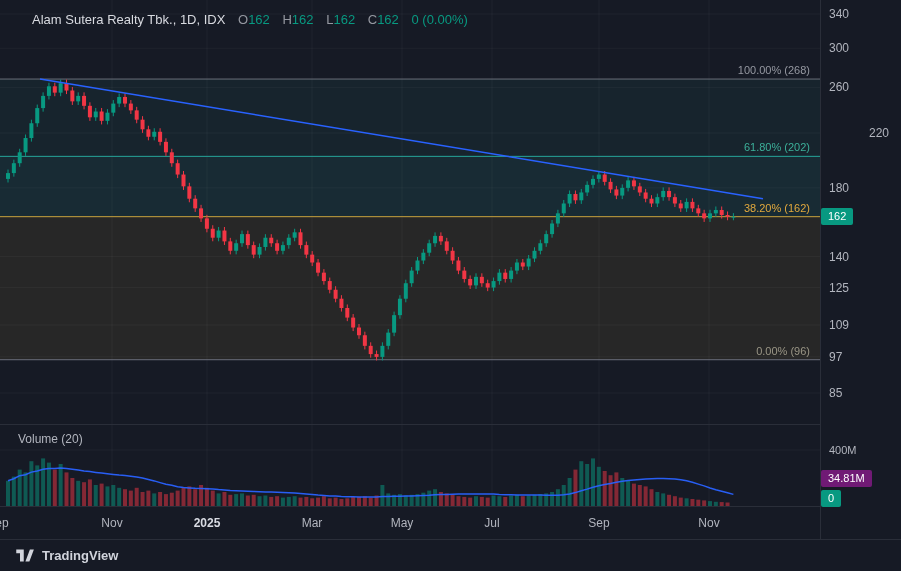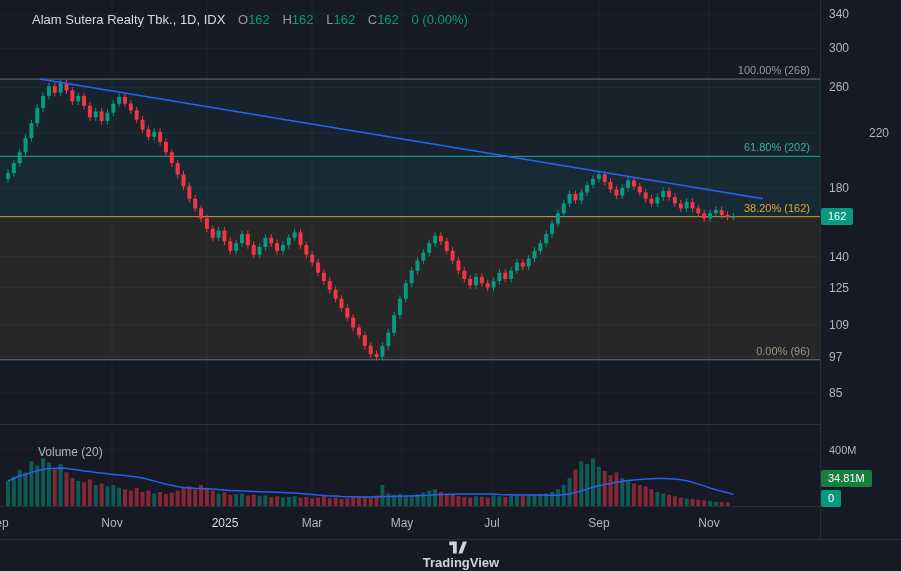--- a/index.html
+++ b/index.html
@@ -4,36 +4,36 @@
 <style>
   html,body{margin:0;padding:0;background:#0e1117;}
   #app{position:relative;width:901px;height:571px;background:#161a25;overflow:hidden;
        font-family:"Liberation Sans",sans-serif;-webkit-font-smoothing:antialiased;}
   #main-pane{position:absolute;left:0;top:0;width:820px;height:424px;}
   #vol-pane{position:absolute;left:0;top:425px;width:820px;height:81px;}
   .hsep{position:absolute;left:0;width:901px;height:1px;background:#2a2e39;}
   #sep1{top:424px;} #sep2{top:506px;}
   #time-axis{position:absolute;left:0;top:507px;width:820px;height:32px;overflow:hidden;}
   .time-label{position:absolute;top:9px;transform:translateX(-50%);font-size:12px;color:#b2b5be;white-space:nowrap;}
-  .time-label.major{color:#d8dbe3;font-weight:400;margin-left:18px;}
+  .time-label.major{color:#d8dbe3;font-weight:700;}
   #price-scale{position:absolute;left:820px;top:0;width:81px;height:539px;border-left:1px solid #2a2e39;box-sizing:border-box;background:#161a25;}
   .price-tick{position:absolute;left:8px;transform:translateY(-50%);font-size:12px;color:#b2b5be;}
   #vol-axis-tick{position:absolute;left:8px;top:450px;transform:translateY(-50%);font-size:11px;color:#b2b5be;}
   .axis-badge{position:absolute;left:0;color:#ffffff;font-size:11px;line-height:15px;padding:1px 7px;border-radius:2px;}
   #last-price-badge{top:207px;background:#089981;}
-  #vol-ma-badge{top:470px;background:#15803d;}
+  #vol-ma-badge{top:470px;background:#701a75;}
   #vol-zero-badge{top:490px;background:#089981;}
   #legend{position:absolute;left:18px;top:12px;font-size:13px;white-space:nowrap;z-index:5;margin-left:14px;}
   #legend .title{color:#d8dae0;}
   #legend .k{color:#9598a1;margin-left:9px;}
   #legend .v{color:#089981;}
   #legend .chg{color:#089981;margin-left:9px;}
-  #vol-legend{position:absolute;left:18px;top:20px;font-size:12px;color:#b2b5be;z-index:5;margin-left:20px;}
+  #vol-legend{position:absolute;left:18px;top:7px;font-size:12px;color:#b2b5be;z-index:5;}
   #footer{position:absolute;left:0;top:539px;width:901px;height:32px;border-top:1px solid #2a2e39;
-          box-sizing:border-box;background:#161a25;display:flex;align-items:center;padding-left:14px;flex-direction:column;}
+          box-sizing:border-box;background:#161a25;display:flex;align-items:center;padding-left:14px;}
   #tv-brand{margin-left:7px;font-size:13px;font-weight:600;color:#d1d4dc;}
   svg{display:block;}
 </style>
 </head>
 <body>
 
 <div id="app">
 
   <div id="main-pane">
     <svg id="main-svg" width="820" height="424" viewBox="0 0 820 424">

